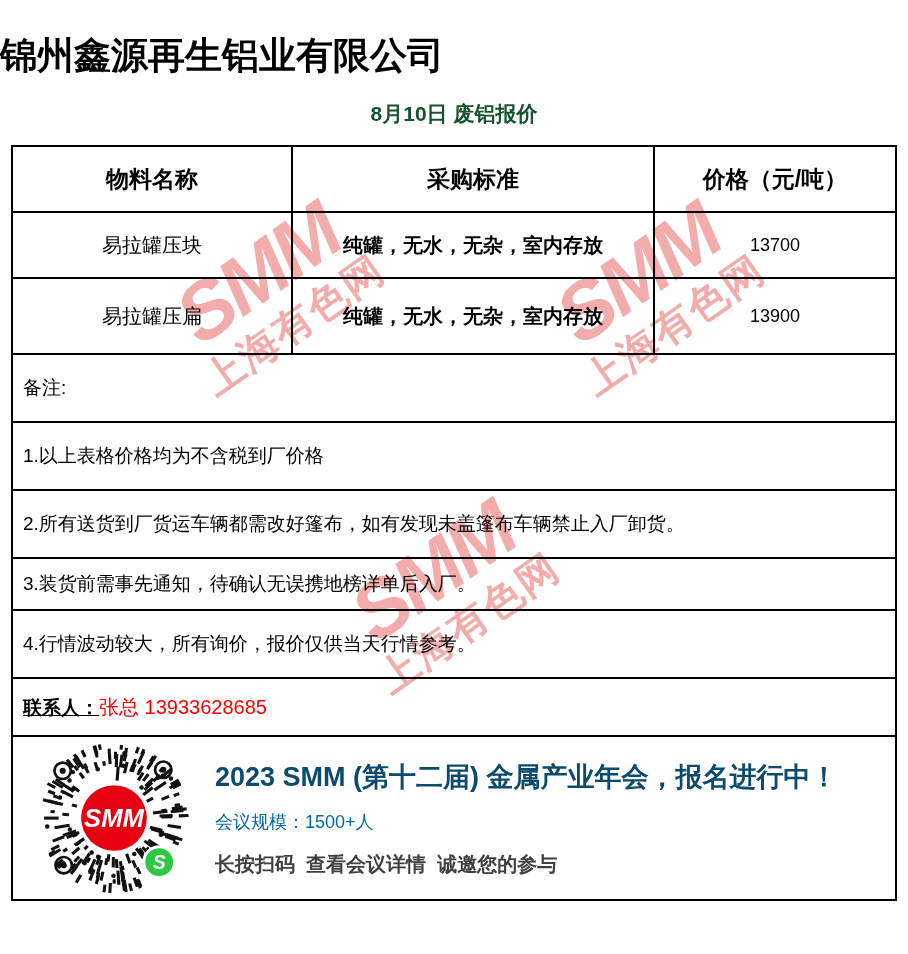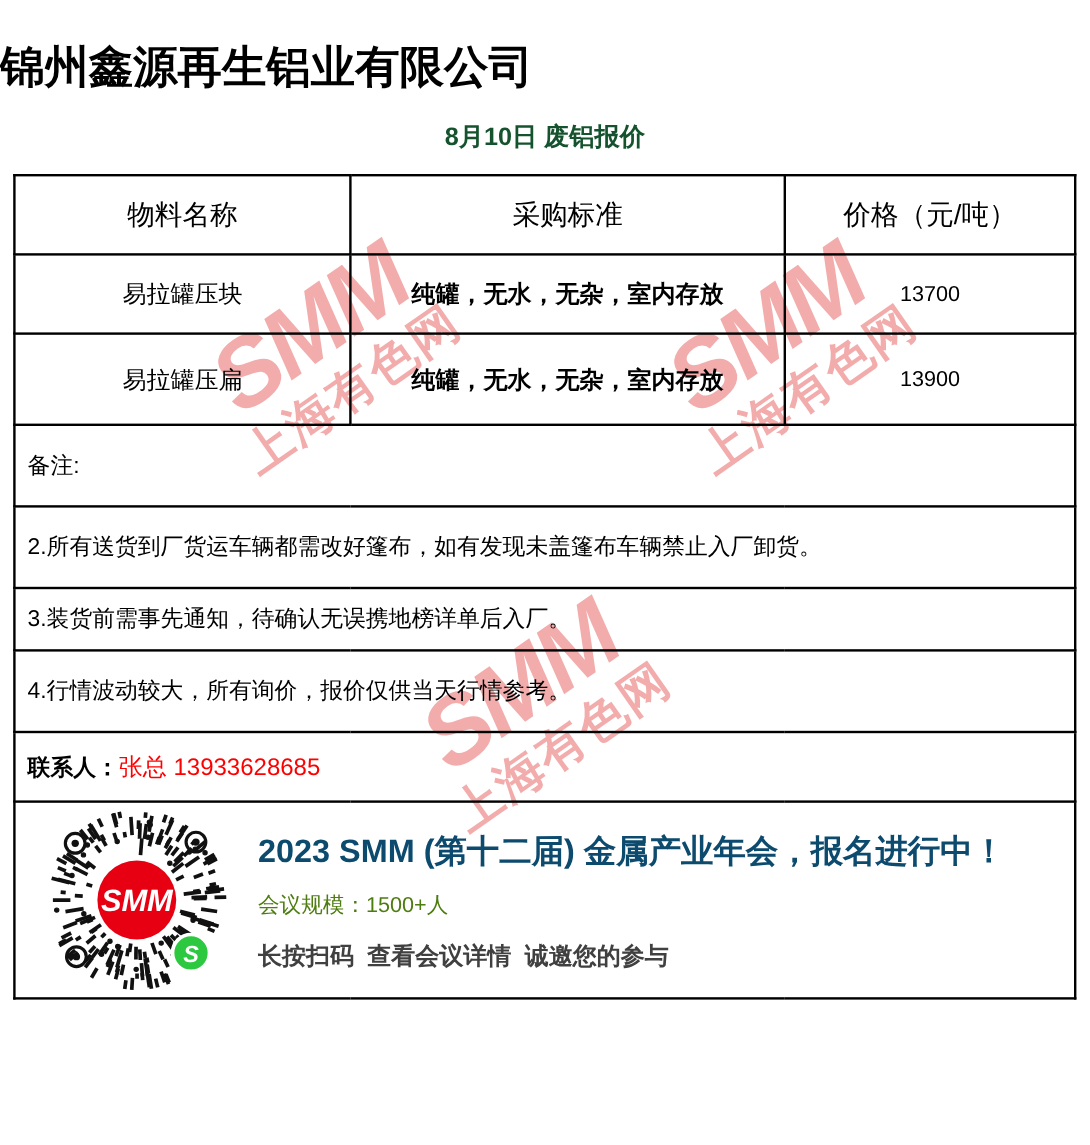--- a/index.html
+++ b/index.html
@@ -40,39 +40,39 @@
   table.quote td {
     border: 2px solid #000;
     vertical-align: middle;
     background: transparent;
     color: #000;
   }
   col.c1 { width: 280px; }
   col.c2 { width: 362px; }
   col.c3 { width: 242px; }
   td.center { text-align: center; }
-  tr.r-head td { height: 66px; font-size: 23px; font-weight: normal; }
+  tr.r-head td { height: 66px; font-size: 23px; font-weight: bold; }
   tr.r-item1 td { height: 66px; }
   tr.r-item2 td { height: 76px; }
   td.material { font-size: 20px; }
   td.standard { font-size: 20px; font-weight: bold; }
   td.price { font-size: 18px; }
   tr.r-notehead td { height: 68px; font-size: 19px; font-weight: normal; padding-left: 10px; }
   tr.r-note td { height: 68px; font-size: 19px; padding-left: 10px; }
   tr.r-note3 td { height: 52px; }
   tr.r-note4 td { height: 68px; }
   tr.r-contact td { height: 58px; padding-left: 10px; }
-  .contact-label { font-size: 19px; font-weight: bold; color: #000; }
+  .contact-label { font-size: 19px; font-weight: bold; color: #000; text-decoration: underline; }
   .contact-value { font-size: 20px; color: var(--contact-red, #ff0000); }
   tr.r-banner td { height: 164px; }
   .banner-flex { display: flex; align-items: center; }
   .qr-wrap { flex: 0 0 auto; margin-left: 24px; width: 154px; height: 154px; }
   .banner-text { margin-left: 24px; }
   .banner-title { font-size: 27px; font-weight: bold; color: #0c4a6e; white-space: pre-wrap; }
-  .banner-scale { margin-top: 15px; font-size: 18px; color: #4d7c0f; white-space: pre-wrap; }
+  .banner-scale { margin-top: 15px; font-size: 18px; color: #0369a1; white-space: pre-wrap; }
   .banner-cta { margin-top: 17px; font-size: 20px; font-weight: bold; color: #404040; white-space: pre-wrap; }
   .watermark {
     position: absolute;
     width: 260px;
     text-align: center;
     transform: rotate(-35deg);
     transform-origin: 50% 50%;
     color: var(--watermark, rgba(226,60,60,1));
     opacity: 0.42;
     z-index: 0;
@@ -123,20 +123,23 @@
       <td class="center standard">纯罐，无水，无杂，室内存放</td>
       <td class="center price">13700</td>
     </tr>
     <tr class="r-item2">
       <td class="center material">易拉罐压扁</td>
       <td class="center standard">纯罐，无水，无杂，室内存放</td>
       <td class="center price">13900</td>
     </tr>
     <tr class="r-notehead">
       <td colspan="3">备注:</td>
+    </tr>
+    <tr class="r-note">
+      <td colspan="3">1.以上表格价格均为不含税到厂价格</td>
     </tr>
     <tr class="r-note">
       <td colspan="3">2.所有送货到厂货运车辆都需改好篷布，如有发现未盖篷布车辆禁止入厂卸货。</td>
     </tr>
     <tr class="r-note r-note3">
       <td colspan="3">3.装货前需事先通知，待确认无误携地榜详单后入厂。</td>
     </tr>
     <tr class="r-note r-note4">
       <td colspan="3">4.行情波动较大，所有询价，报价仅供当天行情参考。</td>
     </tr>

